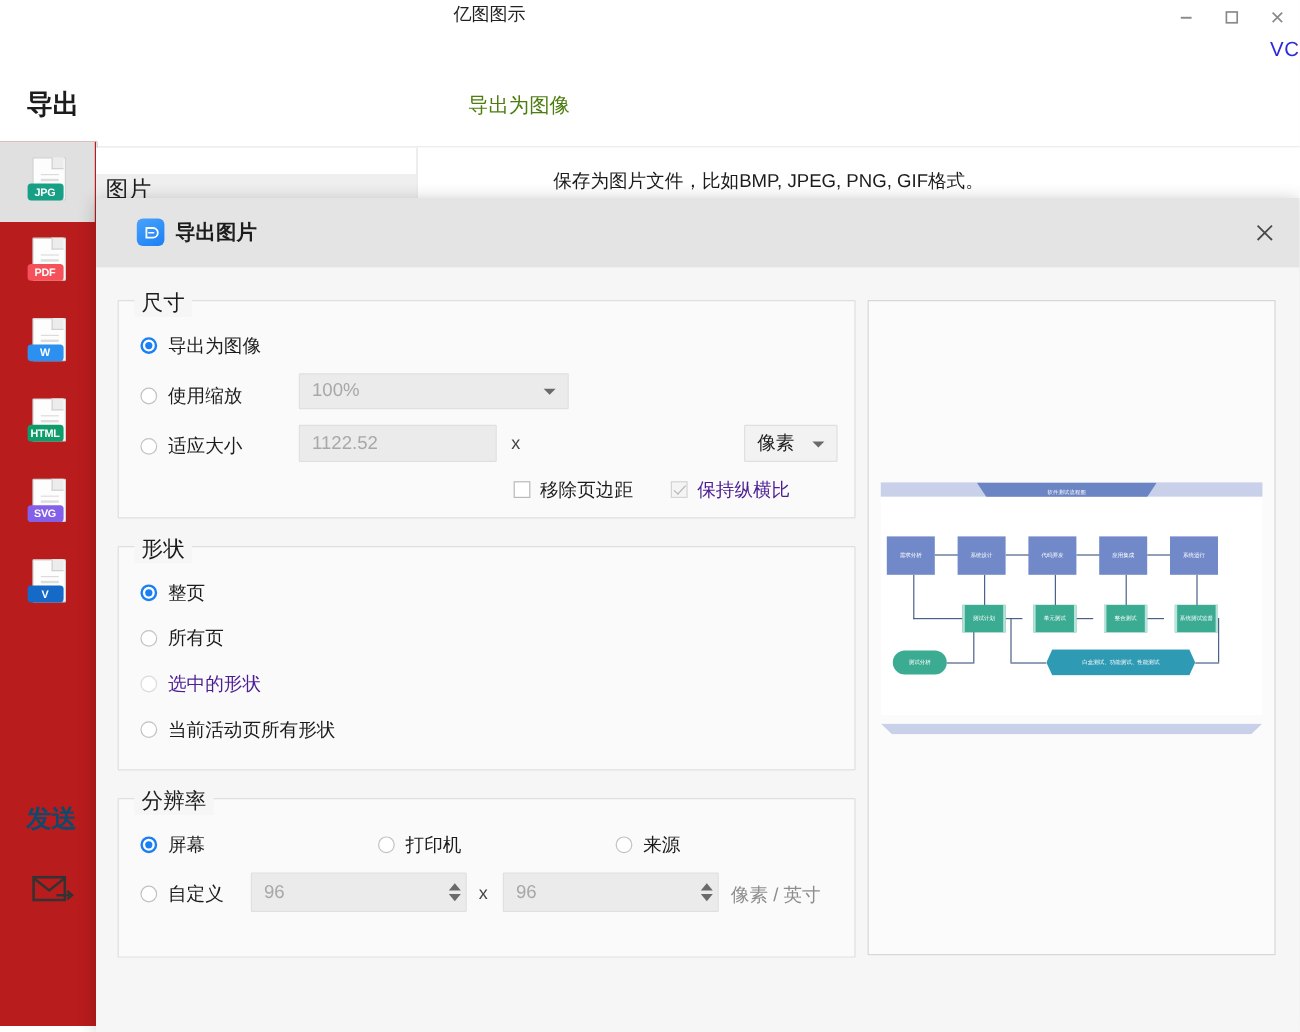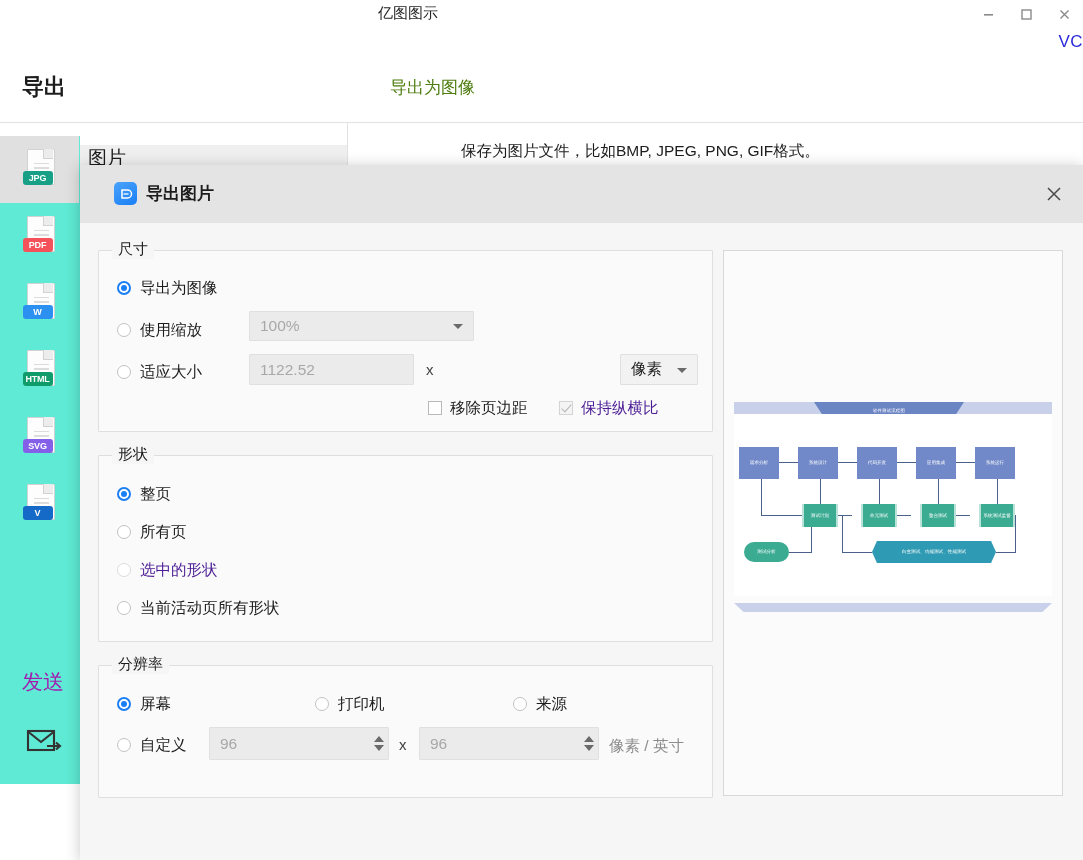--- a/index.html
+++ b/index.html
@@ -70,23 +70,23 @@
   .bs-sub-title {
     position: absolute;
     left: 390px; top: 76px;
     font-size: 17px;
     color: #4d7c0f;
   }
 
   
   .rail {
     position: absolute;
-    left: 0; top: 136px;
-    width: 80px; height: 648px;
-    background: #5eead4;
+    left: 0; top: 118px;
+    width: 80px; height: 737px;
+    background: #b91c1c;
     border-right: 1px solid #e2e2e2;
   }
   .rail-item {
     position: absolute;
     left: 0;
     width: 79px; height: 67px;
     display: flex; align-items: center; justify-content: center;
   }
   .rail-item.active { background: #e0e0e0; }
   .file-ico {
@@ -131,22 +131,22 @@
     font-weight: bold;
     text-align: center;
     letter-spacing: -0.2px;
     line-height: 12px;
   }
 
   .rail-send-label {
     position: absolute;
     left: 22px; top: 668px;
     font-size: 21px;
-    font-weight: normal;
-    color: #a21caf;
+    font-weight: bold;
+    color: #0c4a6e;
   }
   .rail-send-ico {
     position: absolute;
     left: 26px; top: 725px;
     width: 38px; height: 32px;
     color: #333;
   }
 
   
   .bs-body {
@@ -231,21 +231,21 @@
     position: absolute;
     border: 1px solid #dfdfdf;
     background: #fafafa;
     border-radius: 1px;
   }
   .fs > .legend {
     position: absolute;
     left: 13px; top: -11px;
     background: #f6f6f6;
     padding: 0 6px;
-    font-size: 15px;
+    font-size: 18px;
     color: #1c1c1c;
   }
 
   .fs-size  { left: 18px; top: 27px;  width: 613px; height: 180px; }
   .fs-shape { left: 18px; top: 232px; width: 613px; height: 185px; }
   .fs-res   { left: 18px; top: 442px; width: 613px; height: 131px; }
 
   
   .radio-row {
     position: absolute;

